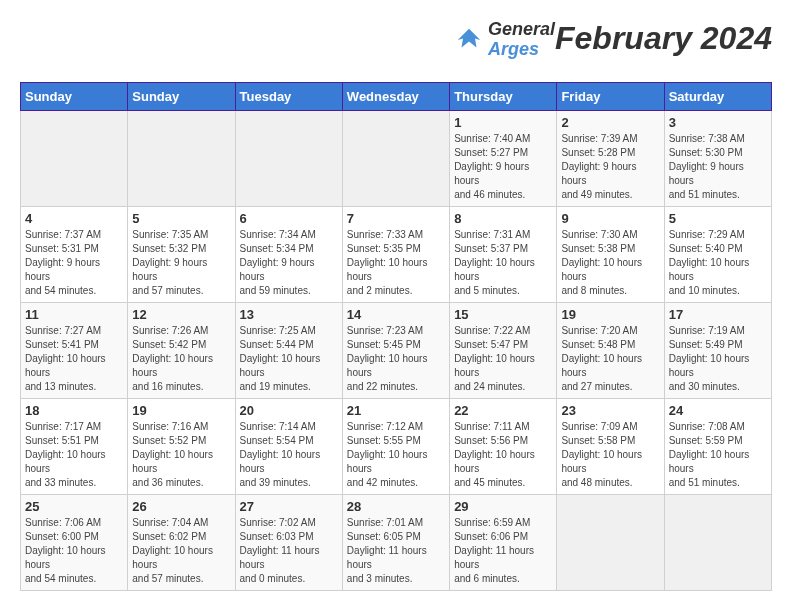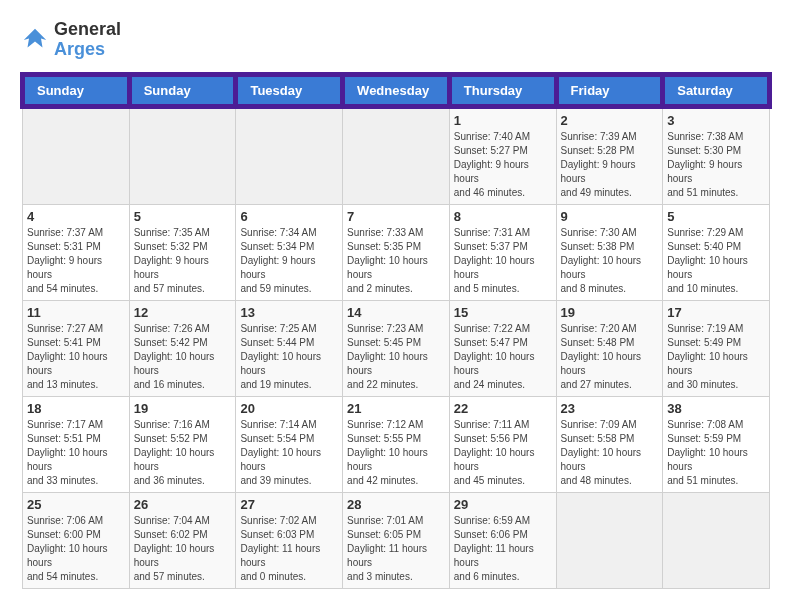--- a/index.html
+++ b/index.html
@@ -5,23 +5,24 @@
     * { box-sizing: border-box; margin: 0; padding: 0; }
     body {
       font-family: Arial, sans-serif;
       background: #fff;
       width: 792px;
       min-height: 612px;
       padding: 20px;
     }
     .header {
       display: flex;
-      justify-content: space-between;
+      justify-content: flex-end;
       align-items: flex-start;
-      margin-bottom: 12px;
+      margin-bottom: 22px;
+      font-style: italic;
     }
     .logo {
       display: flex;
       align-items: center;
       gap: 4px;
     }
     .logo-text {
       font-size: 18px;
       font-weight: bold;
       color: #333;
@@ -49,23 +50,23 @@
       border-collapse: collapse;
       table-layout: fixed;
     }
     thead tr {
       background-color: #3a7bd5;
     }
     thead th {
       color: #fff;
       font-size: 13px;
       font-weight: bold;
-      padding: 6px 12px;
+      padding: 6px 4px;
       text-align: left;
-      border: 5px solid #4c1d95;
+      border: 1px solid #4c1d95;
     }
     tbody tr {
       vertical-align: top;
     }
     tbody tr:nth-child(odd) {
       background-color: #f9f9f9;
     }
     tbody tr:nth-child(even) {
       background-color: #fff;
     }
@@ -99,20 +100,21 @@
   <div class="logo">
     <svg class="logo-bird" viewBox="0 0 40 40" xmlns="http://www.w3.org/2000/svg">
       <polygon points="20,5 35,20 28,18 30,30 20,22 10,30 12,18 5,20" fill="#4a90d9"></polygon>
     </svg>
     <div class="logo-text">
       <div>General</div>
       <div style="color:#4a90d9;">Arges</div>
     </div>
   </div>
   <div class="title-block">
+    <h1>February 2024</h1>
   </div>
 </div>
 
 <table>
   <thead>
     <tr>
     <th>Sunday</th>
         <th>Sunday</th>
         <th>Tuesday</th>
         <th>Wednesday</th>
@@ -219,21 +221,21 @@
         </td>
         <td>
           <span class="day-num">22</span>
           <div class="day-info">Sunrise: 7:11 AM<br>Sunset: 5:56 PM<br>Daylight: 10 hours hours<br>and 45 minutes.</div>
         </td>
         <td>
           <span class="day-num">23</span>
           <div class="day-info">Sunrise: 7:09 AM<br>Sunset: 5:58 PM<br>Daylight: 10 hours hours<br>and 48 minutes.</div>
         </td>
         <td>
-          <span class="day-num">38</span>
+          <span class="day-num">24</span>
           <div class="day-info">Sunrise: 7:08 AM<br>Sunset: 5:59 PM<br>Daylight: 10 hours hours<br>and 51 minutes.</div>
         </td>
       </tr>
       <tr>
         <td>
           <span class="day-num">25</span>
           <div class="day-info">Sunrise: 7:06 AM<br>Sunset: 6:00 PM<br>Daylight: 10 hours hours<br>and 54 minutes.</div>
         </td>
         <td>
           <span class="day-num">26</span>

